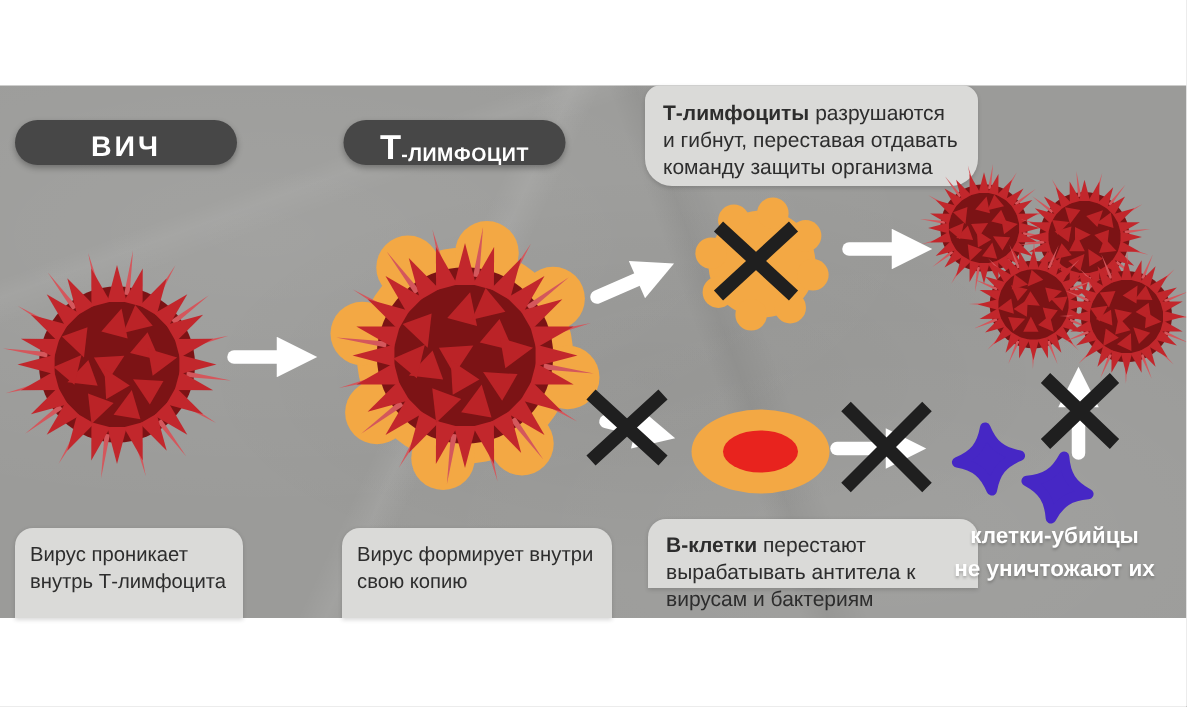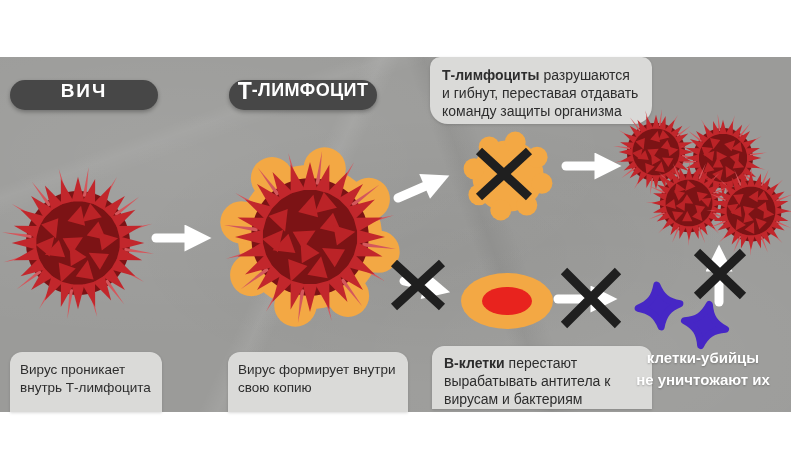--- a/index.html
+++ b/index.html
@@ -12,38 +12,38 @@
     background-color:var(--c-band_bg,#9b9b99);
     background-image:
       linear-gradient(115deg, rgba(255,255,255,0) 38%, rgba(255,255,255,0.07) 40%, rgba(255,255,255,0) 42%),
       linear-gradient(70deg, rgba(0,0,0,0) 58%, rgba(0,0,0,0.05) 60%, rgba(0,0,0,0) 63%),
       linear-gradient(160deg, rgba(255,255,255,0) 20%, rgba(255,255,255,0.05) 22%, rgba(255,255,255,0) 25%),
       radial-gradient(ellipse at 22% 28%, rgba(255,255,255,0.07), transparent 52%),
       radial-gradient(ellipse at 75% 85%, rgba(255,255,255,0.06), transparent 45%),
       radial-gradient(ellipse at 55% 55%, rgba(0,0,0,0.05), transparent 50%);
   }
   .pill{
-    position:absolute;height:30px;display:flex;align-items:flex-start;justify-content:center;
+    position:absolute;height:30px;display:flex;align-items:flex-end;justify-content:center;
     background:var(--c-pill_bg,#474747);color:var(--c-pill_text,#fff);
     border-radius:16px;box-shadow:0 2px 4px rgba(0,0,0,.30);
   }
   .pill-hiv{left:10px;top:80px;width:148px;font-size:19px;font-weight:bold;letter-spacing:2px;}
   .pill-tcell{left:229px;top:80px;width:148px;}
   .pill-tcell .big-t{font-size:23px;font-weight:bold;line-height:1;}
-  .pill-tcell .small-rest{font-size:18px;font-weight:bold;letter-spacing:.4px;}
+  .pill-tcell .small-rest{font-size:13px;font-weight:bold;letter-spacing:.4px;}
   .infobox{
     position:absolute;background:var(--c-box_bg,#dadad8);color:var(--c-text_dark,#2d2d2d);
     box-sizing:border-box;box-shadow:0 1px 3px rgba(0,0,0,.15);
   }
   .box-topright{left:430px;top:57px;width:222px;height:67px;border-radius:10px 10px 18px 18px;
     padding:10px 12px;font-size:14px;line-height:1.28;}
   .box-bottom{top:352px;height:60px;border-radius:12px 12px 0 0;padding:9px 10px;font-size:13.5px;line-height:1.3;}
   .box-b1{left:10px;width:152px;}
   .box-b2{left:228px;width:180px;}
-  .box-b3{left:432px;top:346px;width:220px;height:63px;border-radius:12px 12px 0 0;
+  .box-b3{left:432px;top:346px;width:220px;height:46px;border-radius:12px 12px 0 0;
     padding:9px 12px;font-size:14px;line-height:1.28;box-sizing:border-box;position:absolute;
     background:var(--c-box_bg,#dadad8);color:var(--c-text_dark,#2d2d2d);box-shadow:0 1px 3px rgba(0,0,0,.15);}
   .infobox b{font-weight:bold;}
   .killer-caption{
     position:absolute;left:618px;top:347px;width:170px;text-align:center;
     color:var(--c-text_white,#fff);font-size:15px;font-weight:bold;line-height:1.45;
     text-shadow:0 1px 2px rgba(0,0,0,.25);
   }
   .art{position:absolute;left:0;top:0;width:791px;height:471px;}
   .arrow{stroke:var(--c-arrow_white,#fff);stroke-width:9;fill:none;stroke-linecap:round;}

